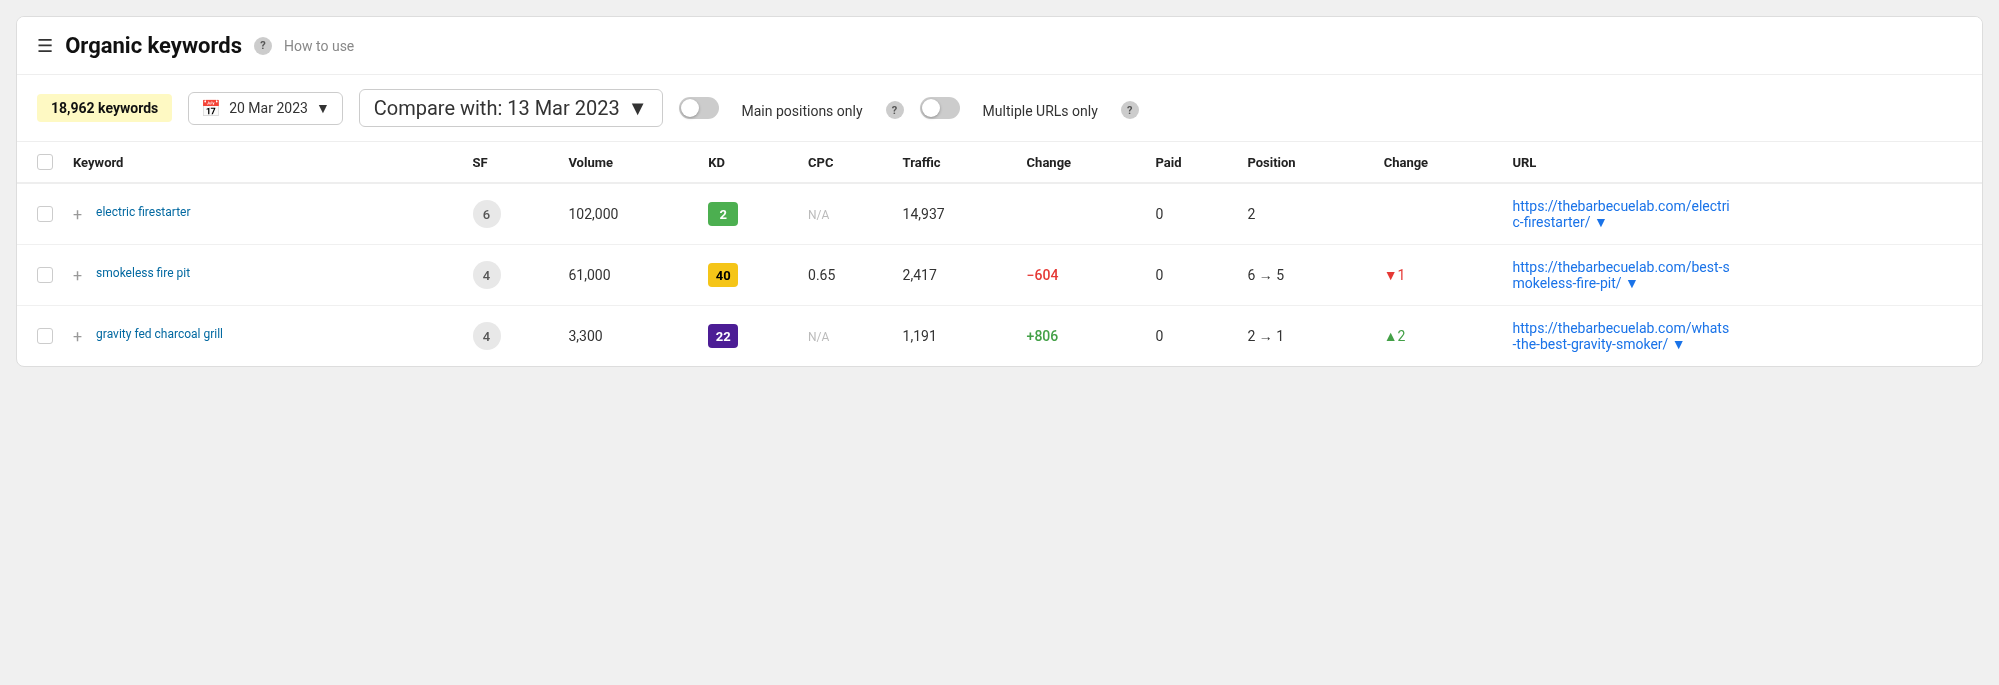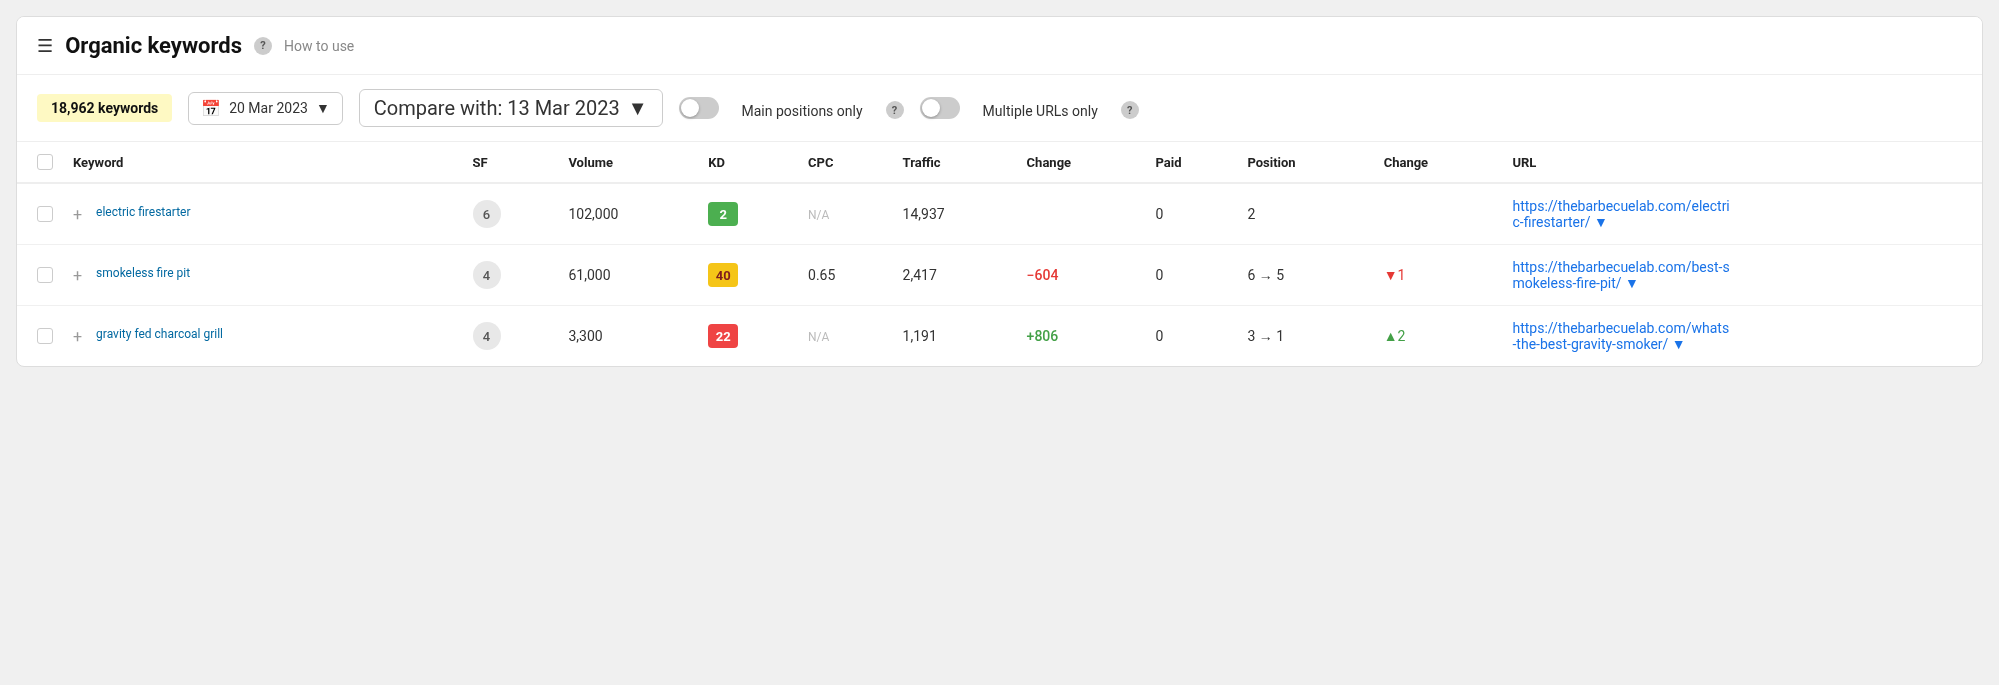--- a/index.html
+++ b/index.html
@@ -200,22 +200,22 @@
       align-items: center;
       justify-content: center;
       width: 30px;
       height: 24px;
       border-radius: 4px;
       font-size: 13px;
       font-weight: 700;
       color: #fff;
     }
     .kd-green { background: #4caf50; }
-    .kd-yellow { background: #f5c518; color: #7f1d1d; text-align: right; }
-    .kd-light-green { background: #ef4444; text-align: center; }
+    .kd-yellow { background: #f5c518; color: #000000; text-align: right; }
+    .kd-light-green { background: #4c1d95; text-align: center; }
     .na-text { color: #bbb; font-size: 12px; }
     .change-negative { color: #e53935; font-weight: 500; }
     .change-positive { color: #43a047; font-weight: 500; }
     .pos-change-down {
       display: inline-flex;
       align-items: center;
       gap: 2px;
       color: #e53935;
     }
     .pos-change-up {
@@ -356,21 +356,21 @@
         <a href="#" class="keyword-link">gravity fed charcoal grill</a>
       </div>
             </td>
             <td><span class="sf-badge">4</span></td>
             <td>3,300</td>
             <td><span class="kd-badge kd-light-green">22</span></td>
             <td><span class="na-text">N/A</span></td>
             <td>1,191</td>
             <td><span class="change-positive">+806</span></td>
             <td>0</td>
-            <td>3 → 1</td>
+            <td>2 → 1</td>
             <td><span class="pos-change-up">▲2</span></td>
             <td>
               <div class="url-cell">https://thebarbecuelab.com/whats-the-best-gravity-smoker/ <span class="url-dropdown">▼</span></div>
             </td>
           </tr>
         </tbody>
     </table>
   </div>
 </div>
 

